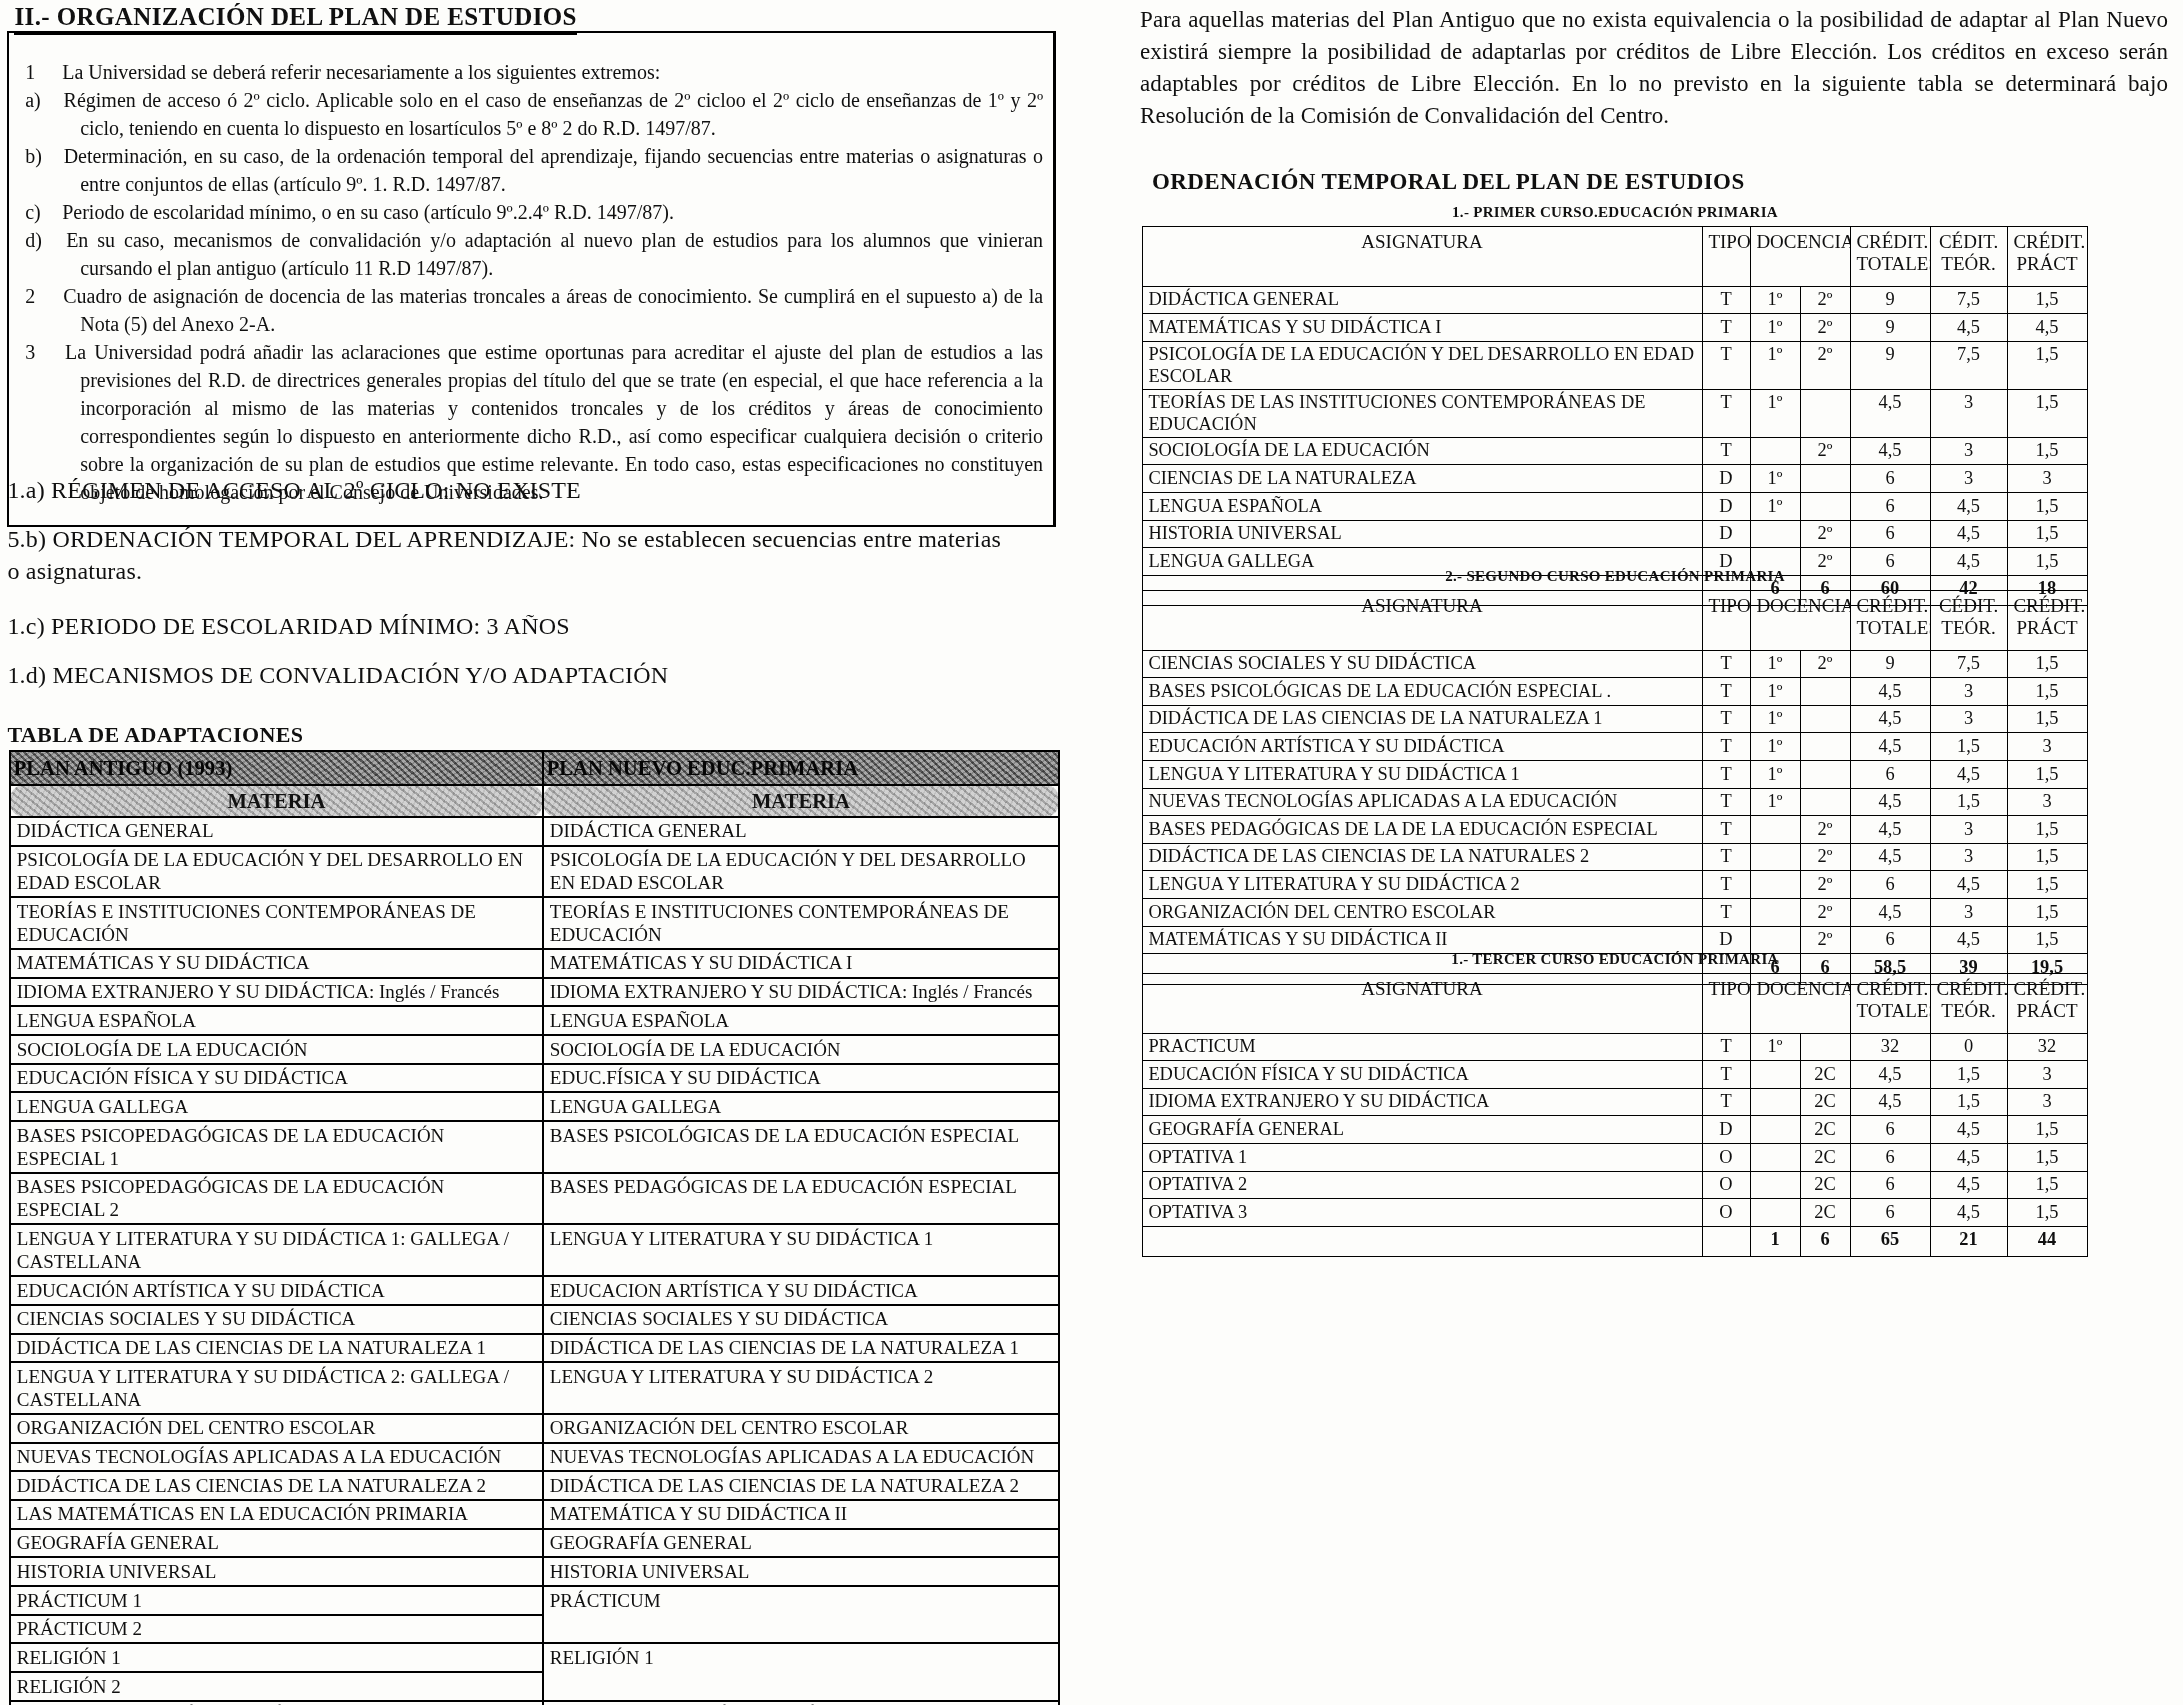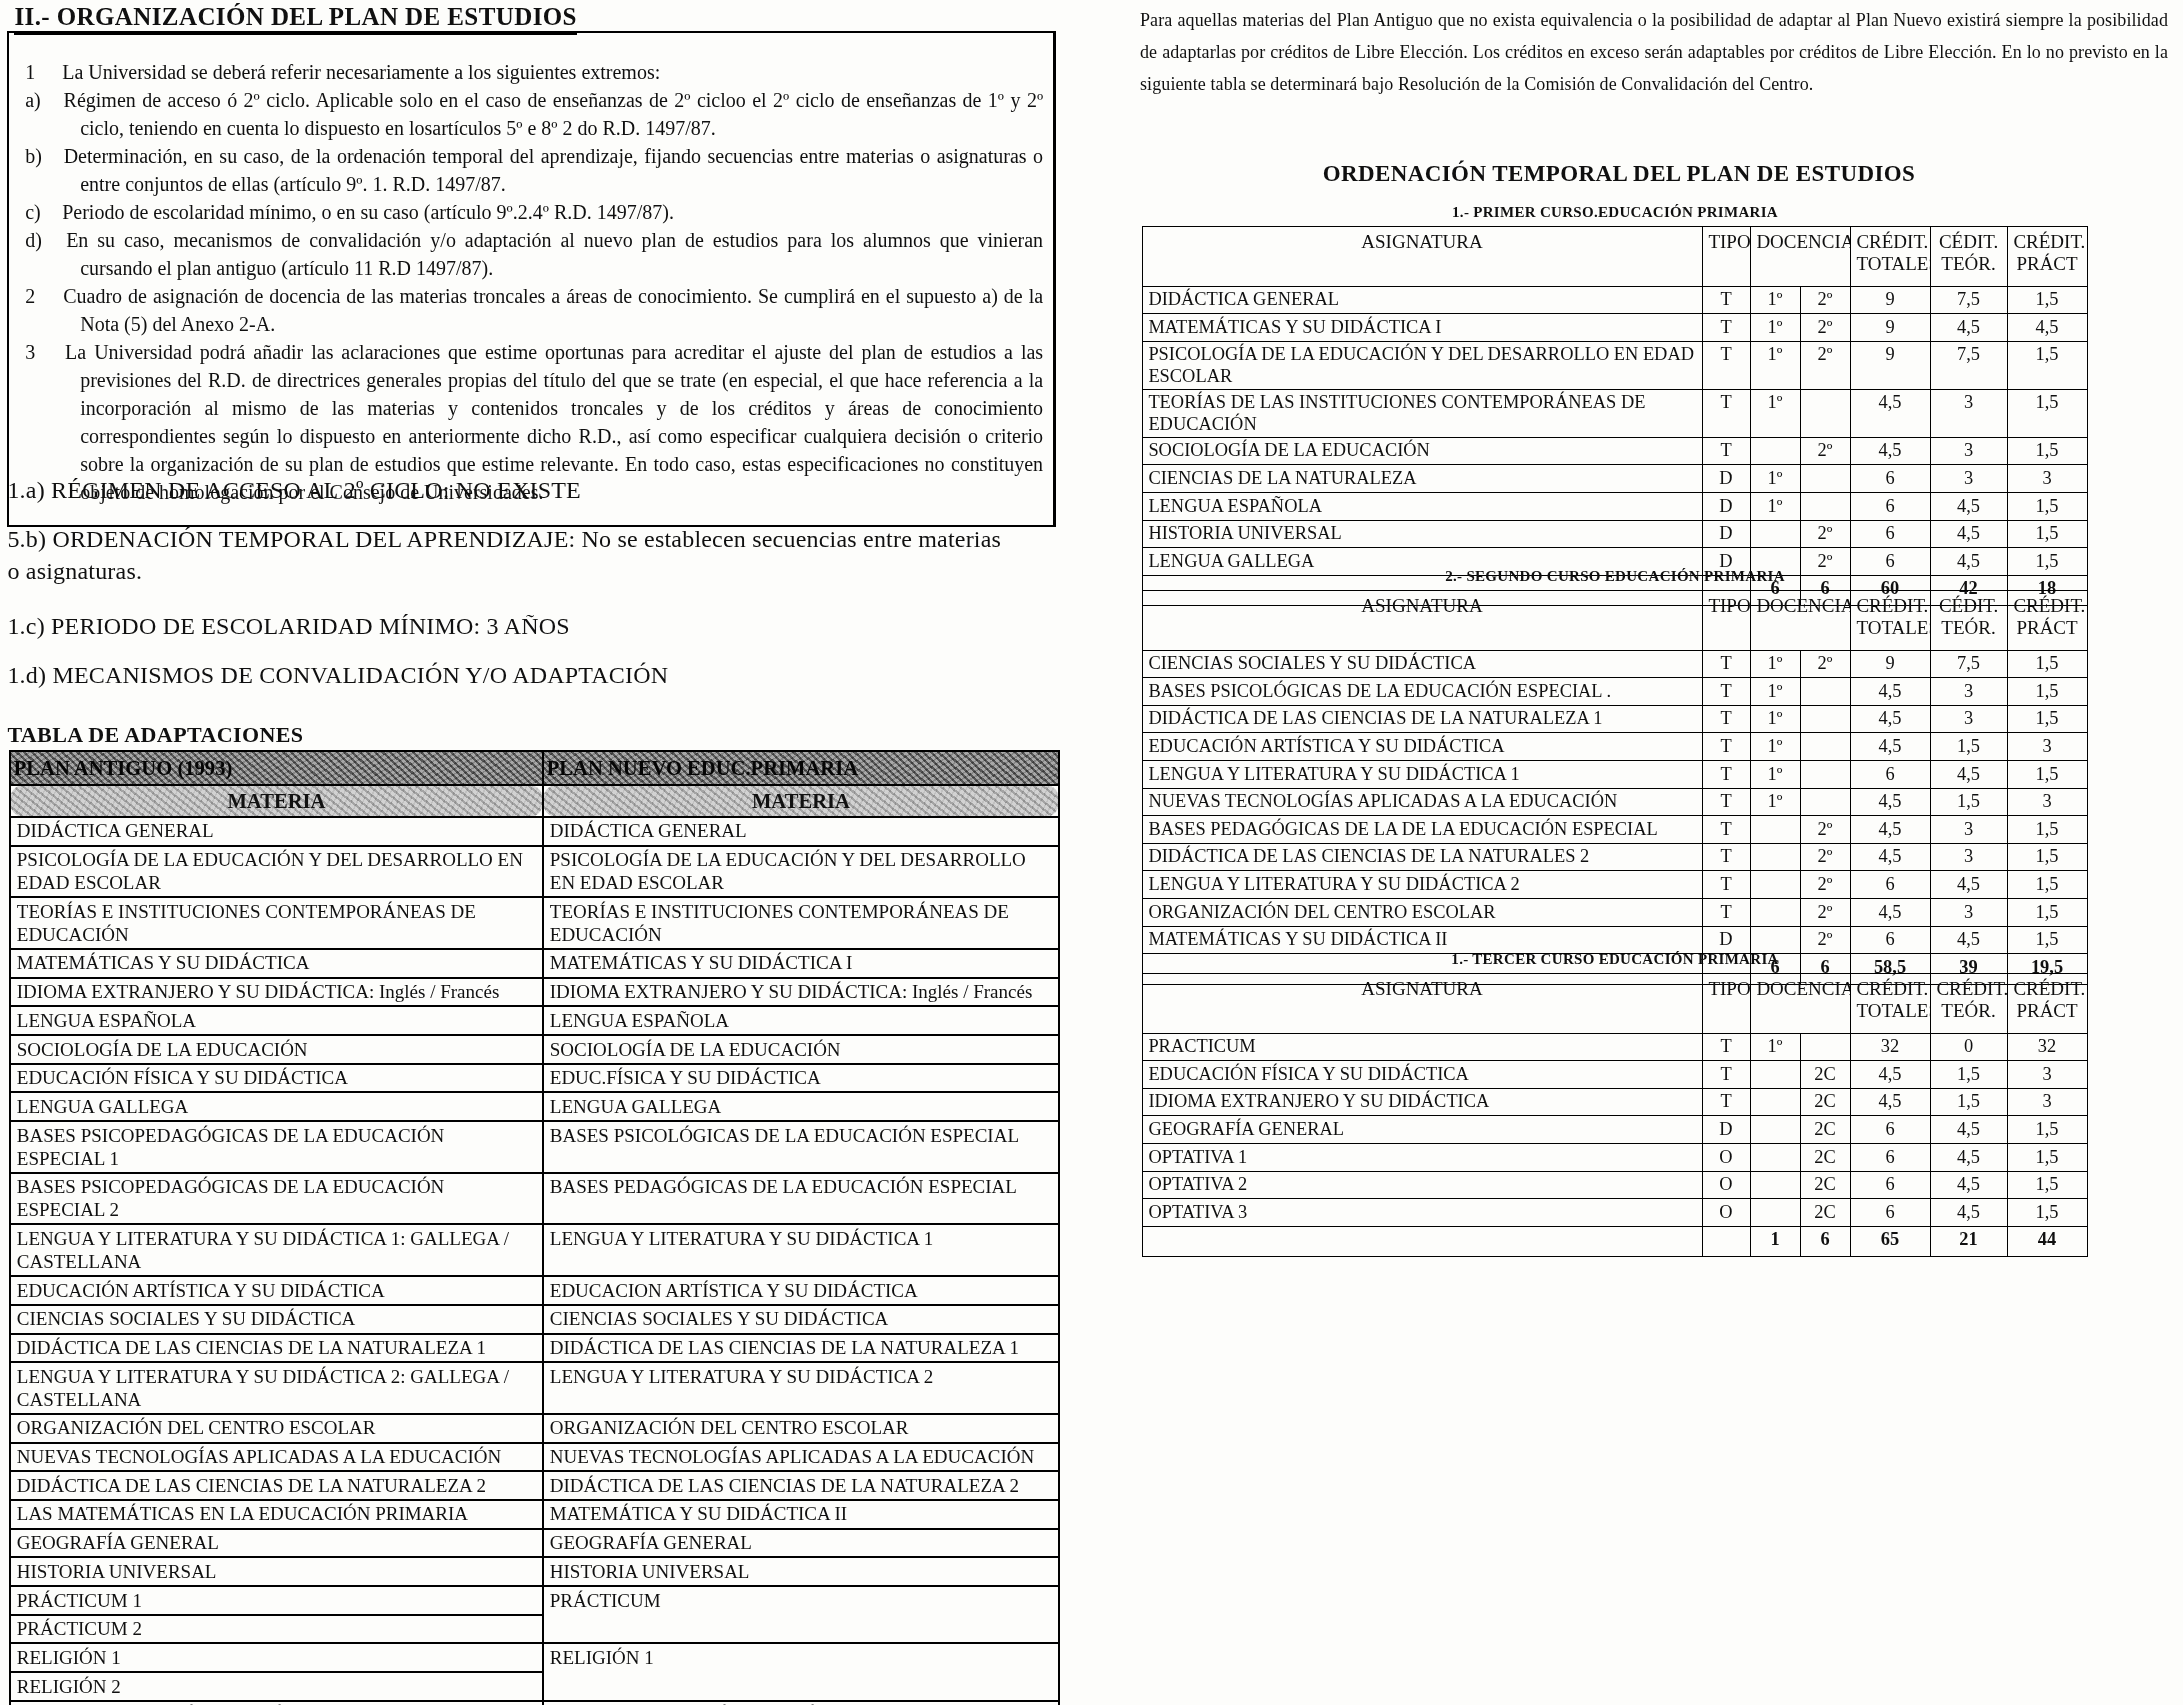--- a/index.html
+++ b/index.html
@@ -59,24 +59,24 @@
     background-image:
       repeating-linear-gradient(39deg, rgba(0,0,0,.16) 0 2.2px, rgba(255,255,255,.25) 2.2px 5.9px),
       repeating-linear-gradient(-64deg, rgba(0,0,0,.12) 0 1.5px, transparent 1.5px 5.2px);
     vertical-align:middle;padding:1.5px 2.9px;border-radius:14px;
   }
 
   
   .col-right{position:absolute;left:1140px;top:4.4px;width:1040px;}
   .intro{
     position:absolute;left:0;top:0;width:1028px;margin:0;
-    font-size:18px;line-height:32px;text-align:justify;letter-spacing:0.1px;
+    font-size:23px;line-height:32px;text-align:justify;letter-spacing:0.1px;
   }
   .r-heading{
-    position:absolute;left:0;top:153px;width:950px;margin:4px;text-align:center;
+    position:absolute;left:0;top:153px;width:950px;margin:12px;text-align:left;
     font-size:23px;font-weight:bold;letter-spacing:0.4px;
   }
   .course-block{position:absolute;left:0;width:950px;}
   .course-block .cap{
     margin:0 0 4.4px 0;text-align:center;font-size:15px;font-weight:bold;letter-spacing:0.3px;
   }
   table.course{
     width:944px;border-collapse:collapse;table-layout:fixed;margin-left:1.5px;
   }
   table.course th,table.course td{

